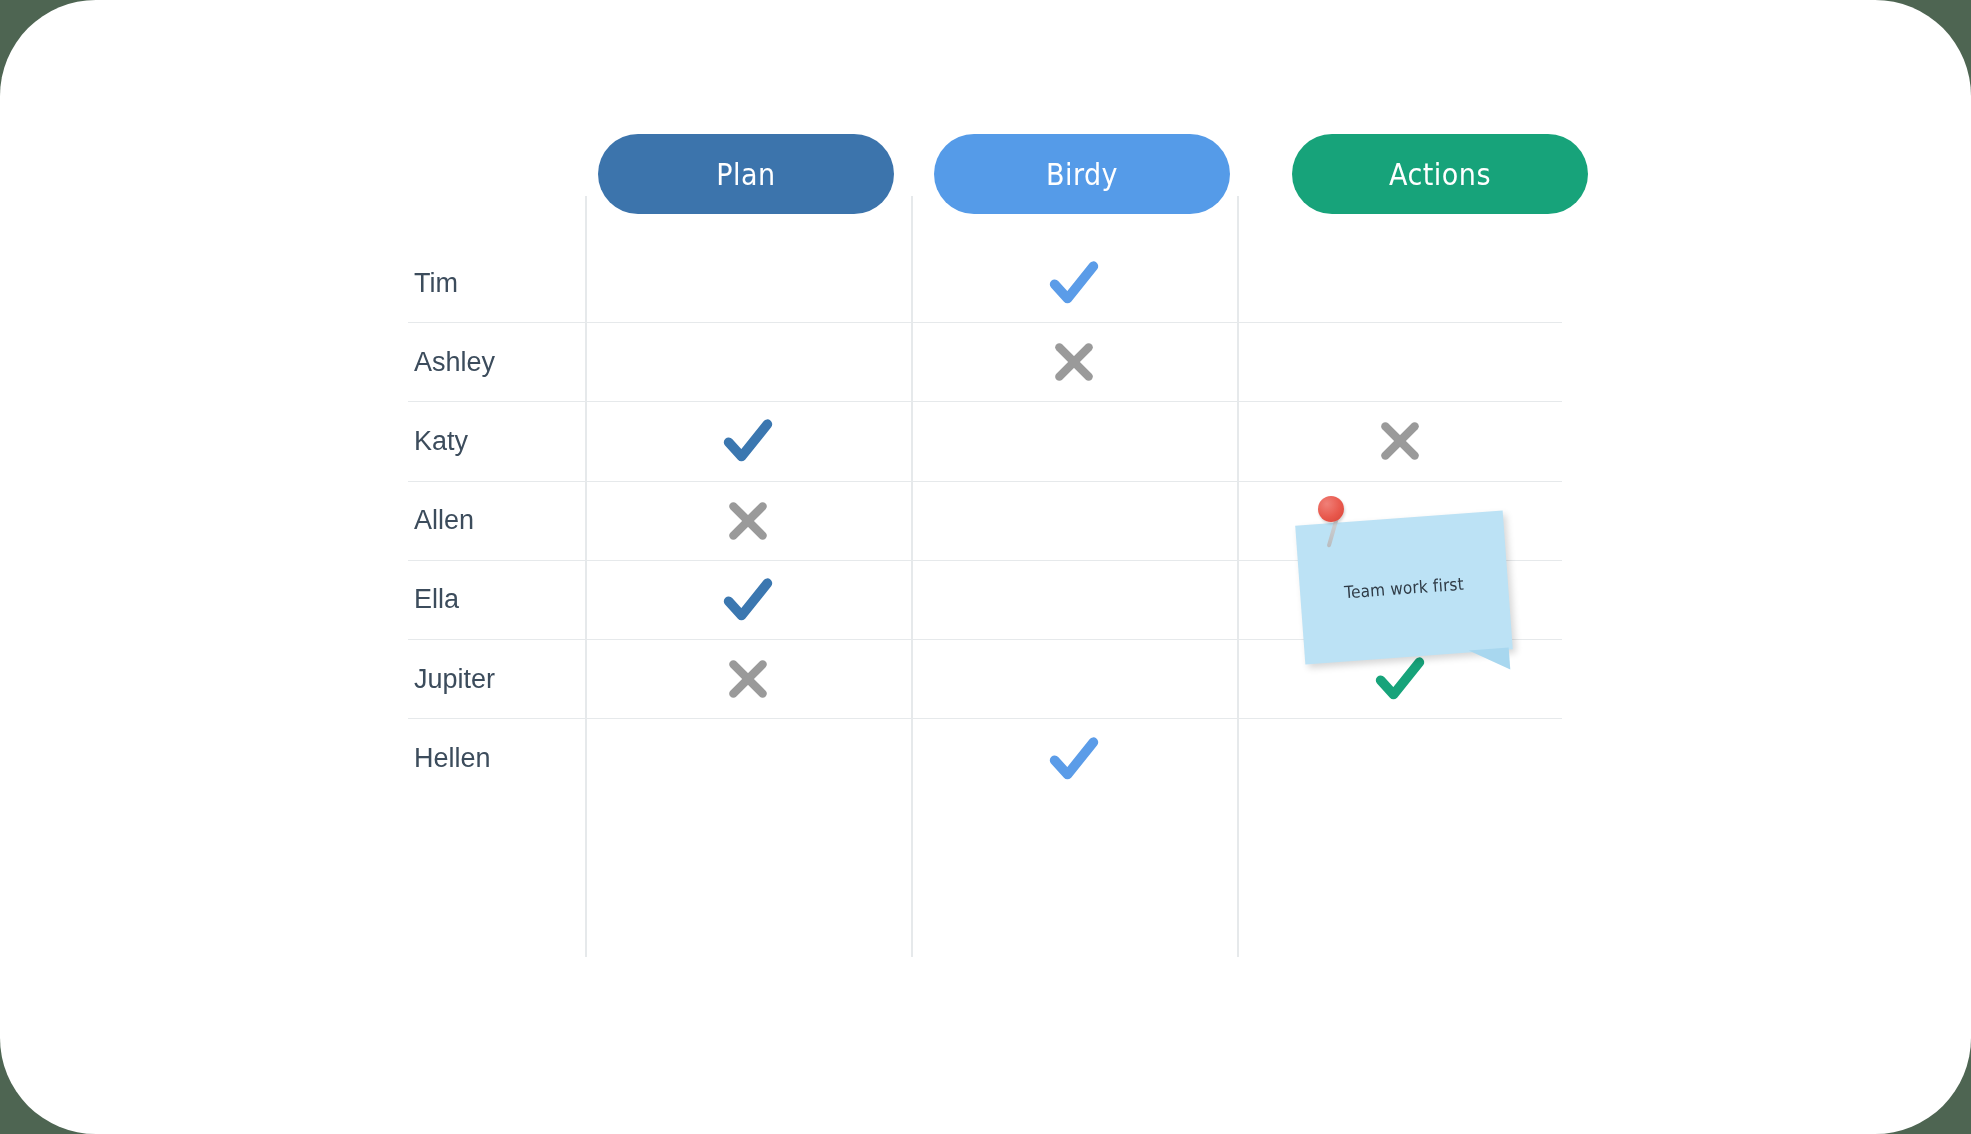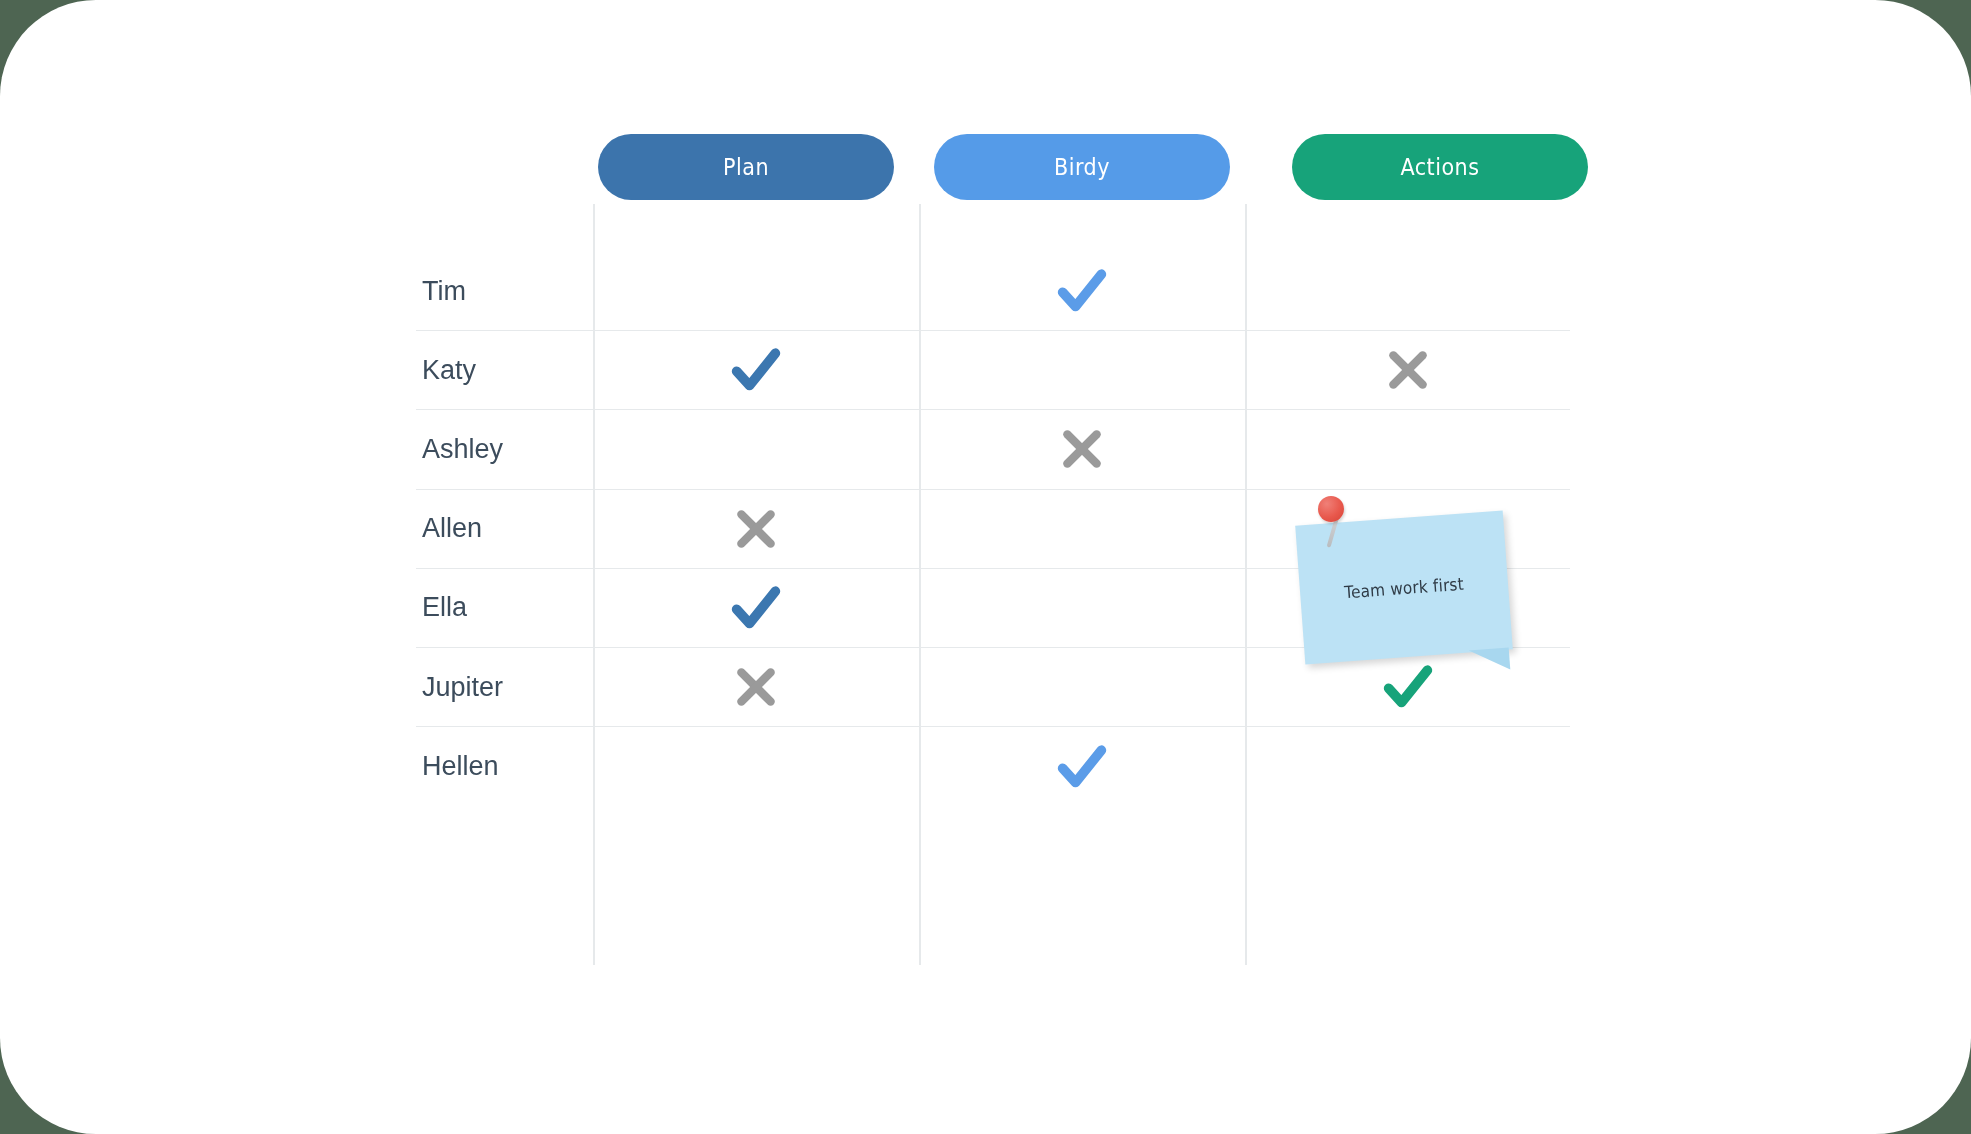--- a/index.html
+++ b/index.html
@@ -29,44 +29,43 @@
   #pill-row {
     position: absolute;
     left: 0; top: 0;
     width: 100%;
     height: 100%;
   }
 
   .pill {
     position: absolute;
     top: 134px;
-    height: 66px;
+    height: 80px;
     border-radius: 44px;
     display: flex;
     align-items: center;
     justify-content: center;
     color: #ffffff;
-    font-size: 23px;
+    font-size: 30px;
     letter-spacing: 0.5px;
     font-family: "DejaVu Sans Condensed", "Liberation Sans", sans-serif;
     user-select: none;
   }
 
   .pill-plan   { left: 598px;  width: 296px; background: #3c74ac; }
   .pill-report { left: 934px;  width: 296px; background: #559be8; }
   .pill-actions{ left: 1292px; width: 296px; background: #17a37a; text-align: center; }
 
   
   #matrix {
     position: absolute;
     left: 408px;
-    top: 252px;
+    top: 244px;
     width: 1154px;
     height: 713px;
-    margin-left: 8px;
   }
 
   .row {
     position: relative;
     height: 79.2px;
     border-bottom: 1.6px solid #e6e9eb;
     display: flex;
     align-items: center;
   }
   .row:last-child { border-bottom: none; justify-content: space-between; }
@@ -191,44 +190,44 @@
         <div class="name-cell">Tim</div>
         <div class="mark-cell c-plan"></div>
         <div class="mark-cell c-report">
           <svg viewBox="0 0 48 48" class="mark check-mark">
             <path d="M9 25 L19 36 L39 11" fill="none" stroke="#5b9ce8" stroke-width="7.5" stroke-linecap="round" stroke-linejoin="round"></path>
           </svg>
         </div>
         <div class="mark-cell c-actions"></div>
       </div>
       <div class="row">
-        <div class="name-cell">Katy</div>
-        <div class="mark-cell c-plan">
-          <svg viewBox="0 0 48 48" class="mark check-mark">
-            <path d="M9 25 L19 36 L39 11" fill="none" stroke="#3b77b0" stroke-width="7.5" stroke-linecap="round" stroke-linejoin="round"></path>
-          </svg>
-        </div>
-        <div class="mark-cell c-report"></div>
-        <div class="mark-cell c-actions">
-          <svg viewBox="0 0 48 48" class="mark x-mark">
-            <line x1="11" y1="11" x2="37" y2="37" stroke="#9a9a9a" stroke-width="7.5" stroke-linecap="round"></line>
-            <line x1="37" y1="11" x2="11" y2="37" stroke="#9a9a9a" stroke-width="7.5" stroke-linecap="round"></line>
-          </svg>
-        </div>
-      </div>
-      <div class="row">
         <div class="name-cell">Ashley</div>
         <div class="mark-cell c-plan"></div>
         <div class="mark-cell c-report">
           <svg viewBox="0 0 48 48" class="mark x-mark">
             <line x1="11" y1="11" x2="37" y2="37" stroke="#9a9a9a" stroke-width="7.5" stroke-linecap="round"></line>
             <line x1="37" y1="11" x2="11" y2="37" stroke="#9a9a9a" stroke-width="7.5" stroke-linecap="round"></line>
           </svg>
         </div>
         <div class="mark-cell c-actions"></div>
+      </div>
+      <div class="row">
+        <div class="name-cell">Katy</div>
+        <div class="mark-cell c-plan">
+          <svg viewBox="0 0 48 48" class="mark check-mark">
+            <path d="M9 25 L19 36 L39 11" fill="none" stroke="#3b77b0" stroke-width="7.5" stroke-linecap="round" stroke-linejoin="round"></path>
+          </svg>
+        </div>
+        <div class="mark-cell c-report"></div>
+        <div class="mark-cell c-actions">
+          <svg viewBox="0 0 48 48" class="mark x-mark">
+            <line x1="11" y1="11" x2="37" y2="37" stroke="#9a9a9a" stroke-width="7.5" stroke-linecap="round"></line>
+            <line x1="37" y1="11" x2="11" y2="37" stroke="#9a9a9a" stroke-width="7.5" stroke-linecap="round"></line>
+          </svg>
+        </div>
       </div>
       <div class="row">
         <div class="name-cell">Allen</div>
         <div class="mark-cell c-plan">
           <svg viewBox="0 0 48 48" class="mark x-mark">
             <line x1="11" y1="11" x2="37" y2="37" stroke="#9a9a9a" stroke-width="7.5" stroke-linecap="round"></line>
             <line x1="37" y1="11" x2="11" y2="37" stroke="#9a9a9a" stroke-width="7.5" stroke-linecap="round"></line>
           </svg>
         </div>
         <div class="mark-cell c-report"></div>

